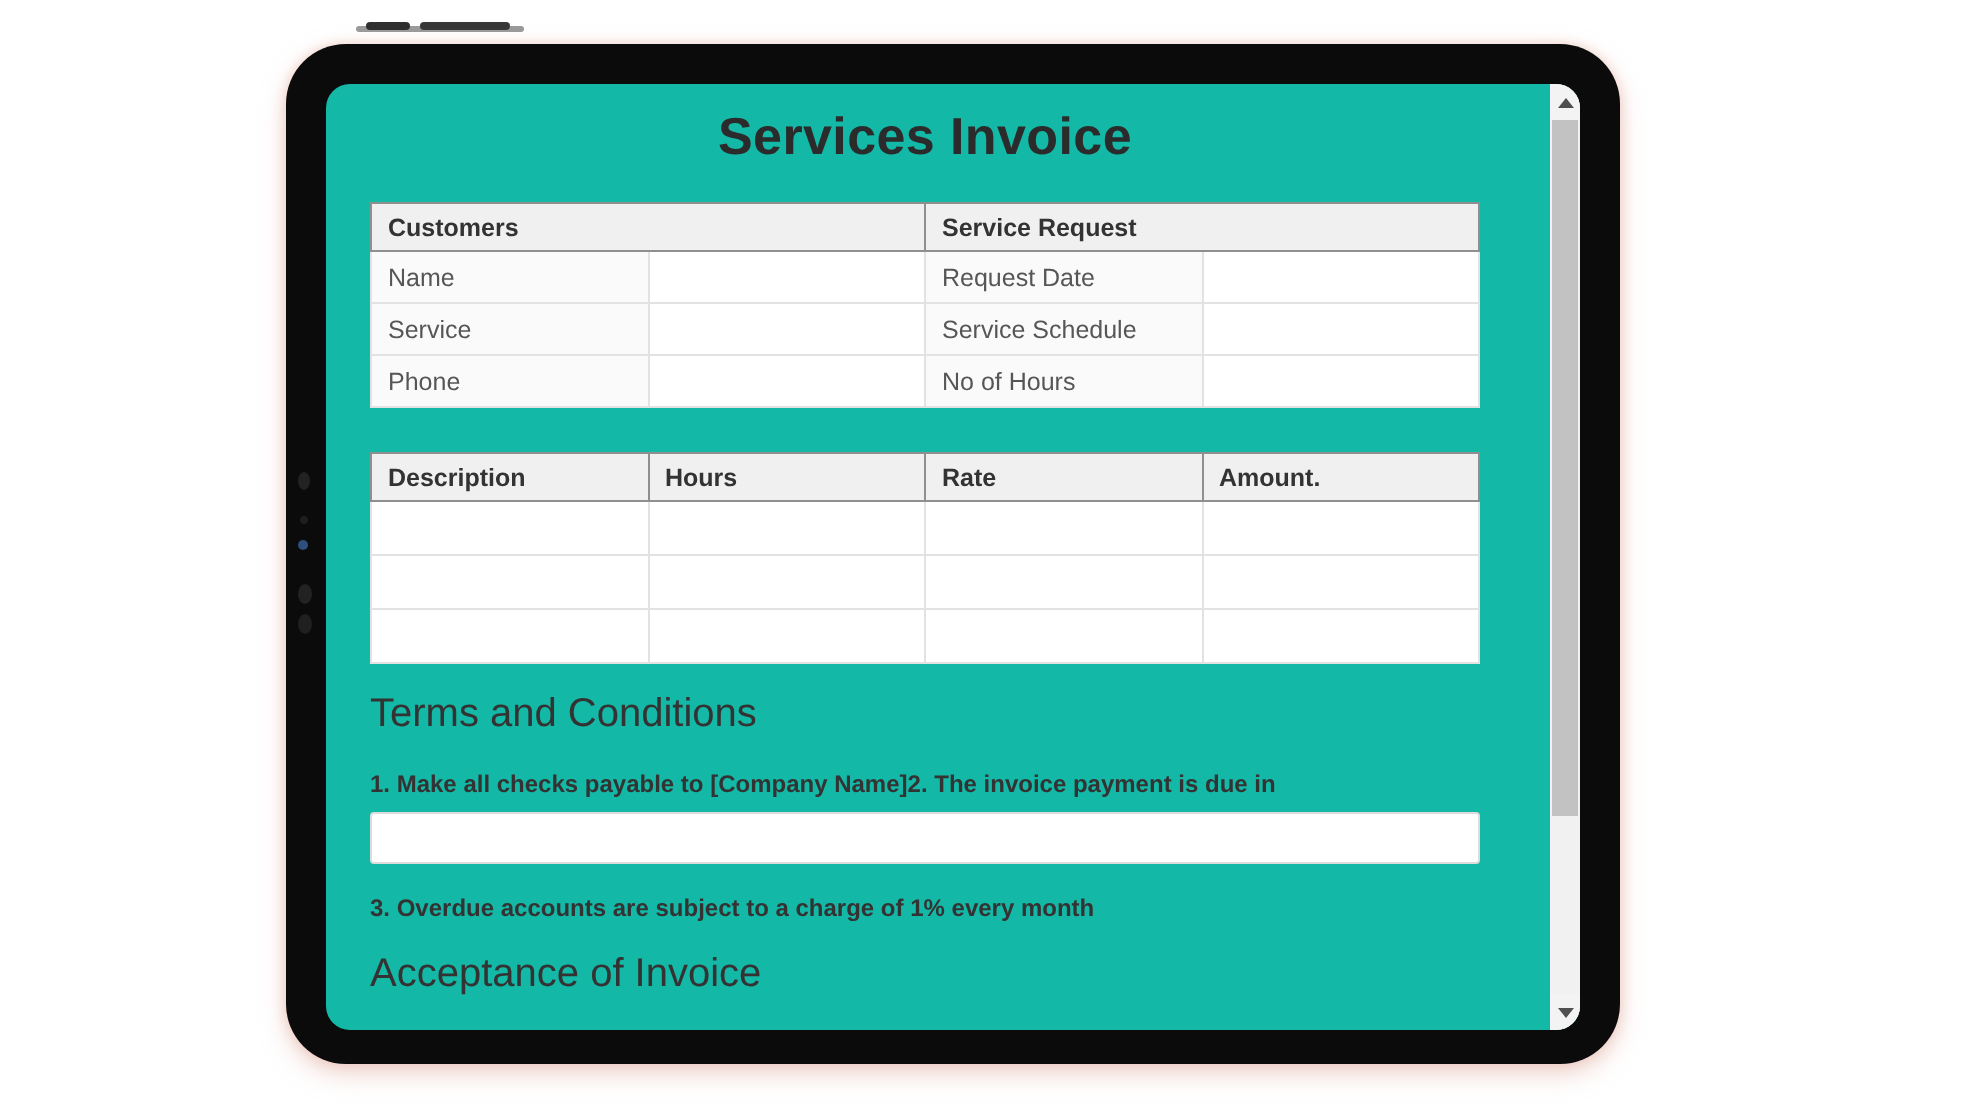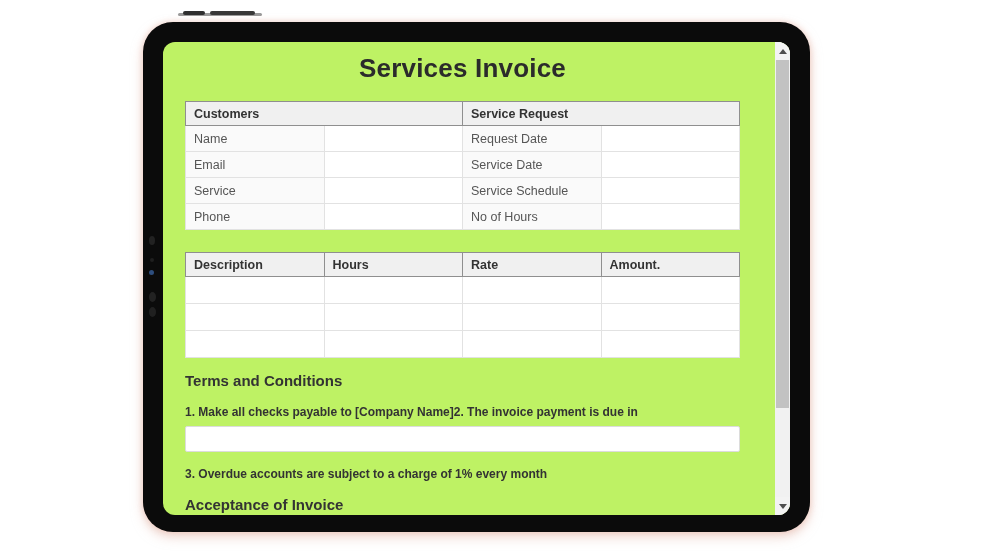--- a/index.html
+++ b/index.html
@@ -19,21 +19,21 @@
     background: #0b0b0b; border-radius: 30px;
     box-shadow: 0 5px 12px rgba(226,180,168,0.55), 0 0 6px rgba(243,210,200,0.9); }
   .cam-dot { position: absolute; border-radius: 50%; }
   .dot-a { left: 6px; top: 214px; width: 6px; height: 9px; background: #222222; }
   .dot-b { left: 7px; top: 236px; width: 4px; height: 4px; background: #1f1f1f; }
   .dot-c { left: 6px; top: 248px; width: 5px; height: 5px; background: #2e4e7e; }
   .dot-d { left: 6px; top: 270px; width: 7px; height: 10px; background: #222222; }
   .dot-e { left: 6px; top: 285px; width: 7px; height: 10px; background: #202020; }
 
   .screen { position: absolute; left: 20px; top: 20px; width: 627px; height: 473px;
-    background: #bef264; border-radius: 12px; overflow: hidden; }
+    background: #14b8a6; border-radius: 12px; overflow: hidden; }
 
   
   .scrollbar { position: absolute; right: 0; top: 0; bottom: 0; width: 15px; background: #f1f1f1; }
   .sb-btn { position: absolute; left: 0; width: 15px; height: 18px; background: #f3f3f3;
     display: flex; align-items: center; justify-content: center; }
   .sb-btn.up { top: 0; } .sb-btn.down { bottom: 0; }
   .tri-up { width: 0; height: 0; border-left: 4px solid transparent; border-right: 4px solid transparent;
     border-bottom: 5px solid #4f4f4f; }
   .tri-down { width: 0; height: 0; border-left: 4px solid transparent; border-right: 4px solid transparent;
     border-top: 5px solid #4f4f4f; }
@@ -50,21 +50,21 @@
     font-size: 12.5px; font-weight: bold; color: #333333; text-align: left;
     padding: 0 4px 0 8px; vertical-align: middle; }
   table.tbl td { border: 1px solid #e2e2e2; font-size: 12.5px; color: #565656;
     padding: 0 4px 0 8px; vertical-align: middle; background: #ffffff; }
   table.customers { margin-top: 17px; }
   table.customers td { height: 26px; }
   table.customers td.label { background: #fafafa; margin-top: 40px; }
   table.items { margin-top: 22px; }
   table.items td { height: 27px; }
 
-  h2.section { margin-top: 14px; font-size: 15px; font-weight: bold; color: #333333; }
+  h2.section { margin-top: 14px; font-size: 20px; font-weight: normal; color: #333333; }
   p.term { margin-top: 16px; font-size: 12px; font-weight: bold; color: #333333; }
   p.term3 { margin-top: 15px; }
   input.term-input { display: block; margin-top: 7px; width: 100%; height: 26px;
     border: 1px solid #dcdcdc; border-radius: 2px; background: #ffffff; outline: none;
     font-size: 12px; padding: 0 6px; font-family: "Liberation Sans", sans-serif; }
   h2.accept { margin-top: 15px; }
 </style>
 </head>
 <body>
 
@@ -91,26 +91,20 @@
         <table class="tbl customers">
           <tbody>
               <tr>
             <th colspan="2">Customers</th>
             <th colspan="2">Service Request</th>
           </tr>
           <tr>
             <td class="label">Name</td>
             <td class="value"></td>
             <td class="label">Request Date</td>
-            <td class="value"></td>
-          </tr>
-          <tr>
-            <td class="label">Email</td>
-            <td class="value"></td>
-            <td class="label">Service Date</td>
             <td class="value"></td>
           </tr>
           <tr>
             <td class="label">Service</td>
             <td class="value"></td>
             <td class="label">Service Schedule</td>
             <td class="value"></td>
           </tr>
           <tr>
             <td class="label">Phone</td>

